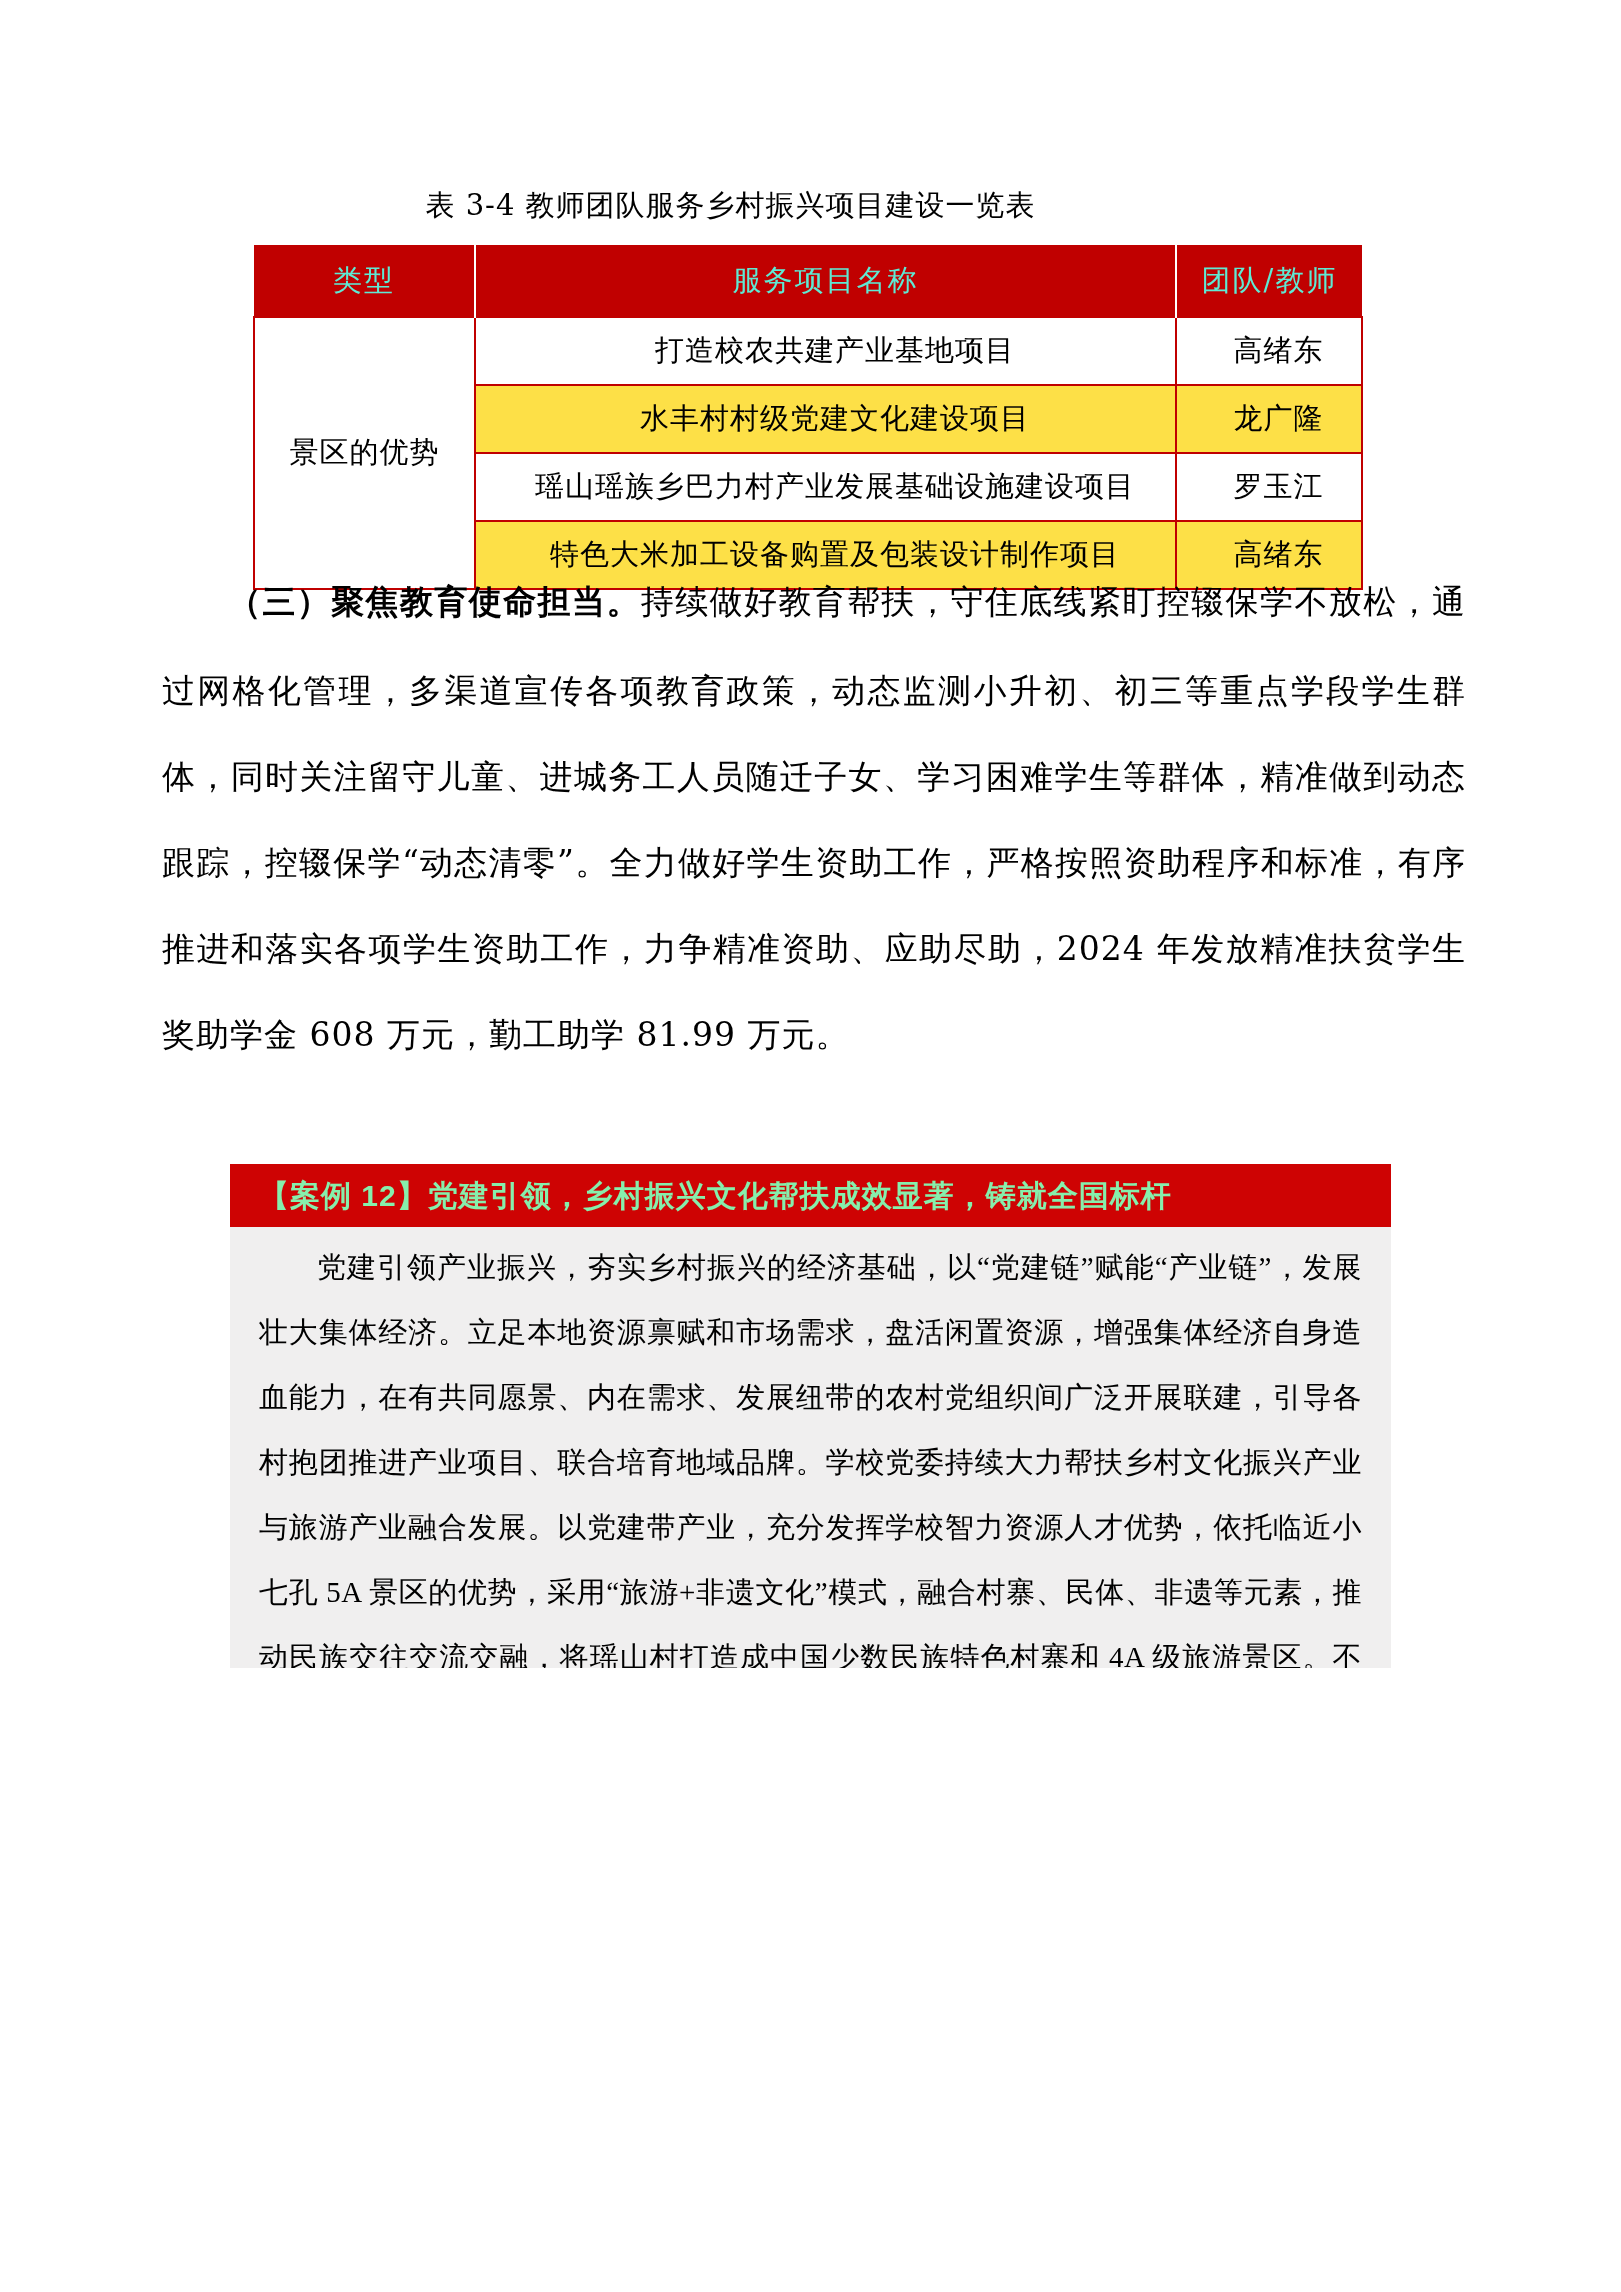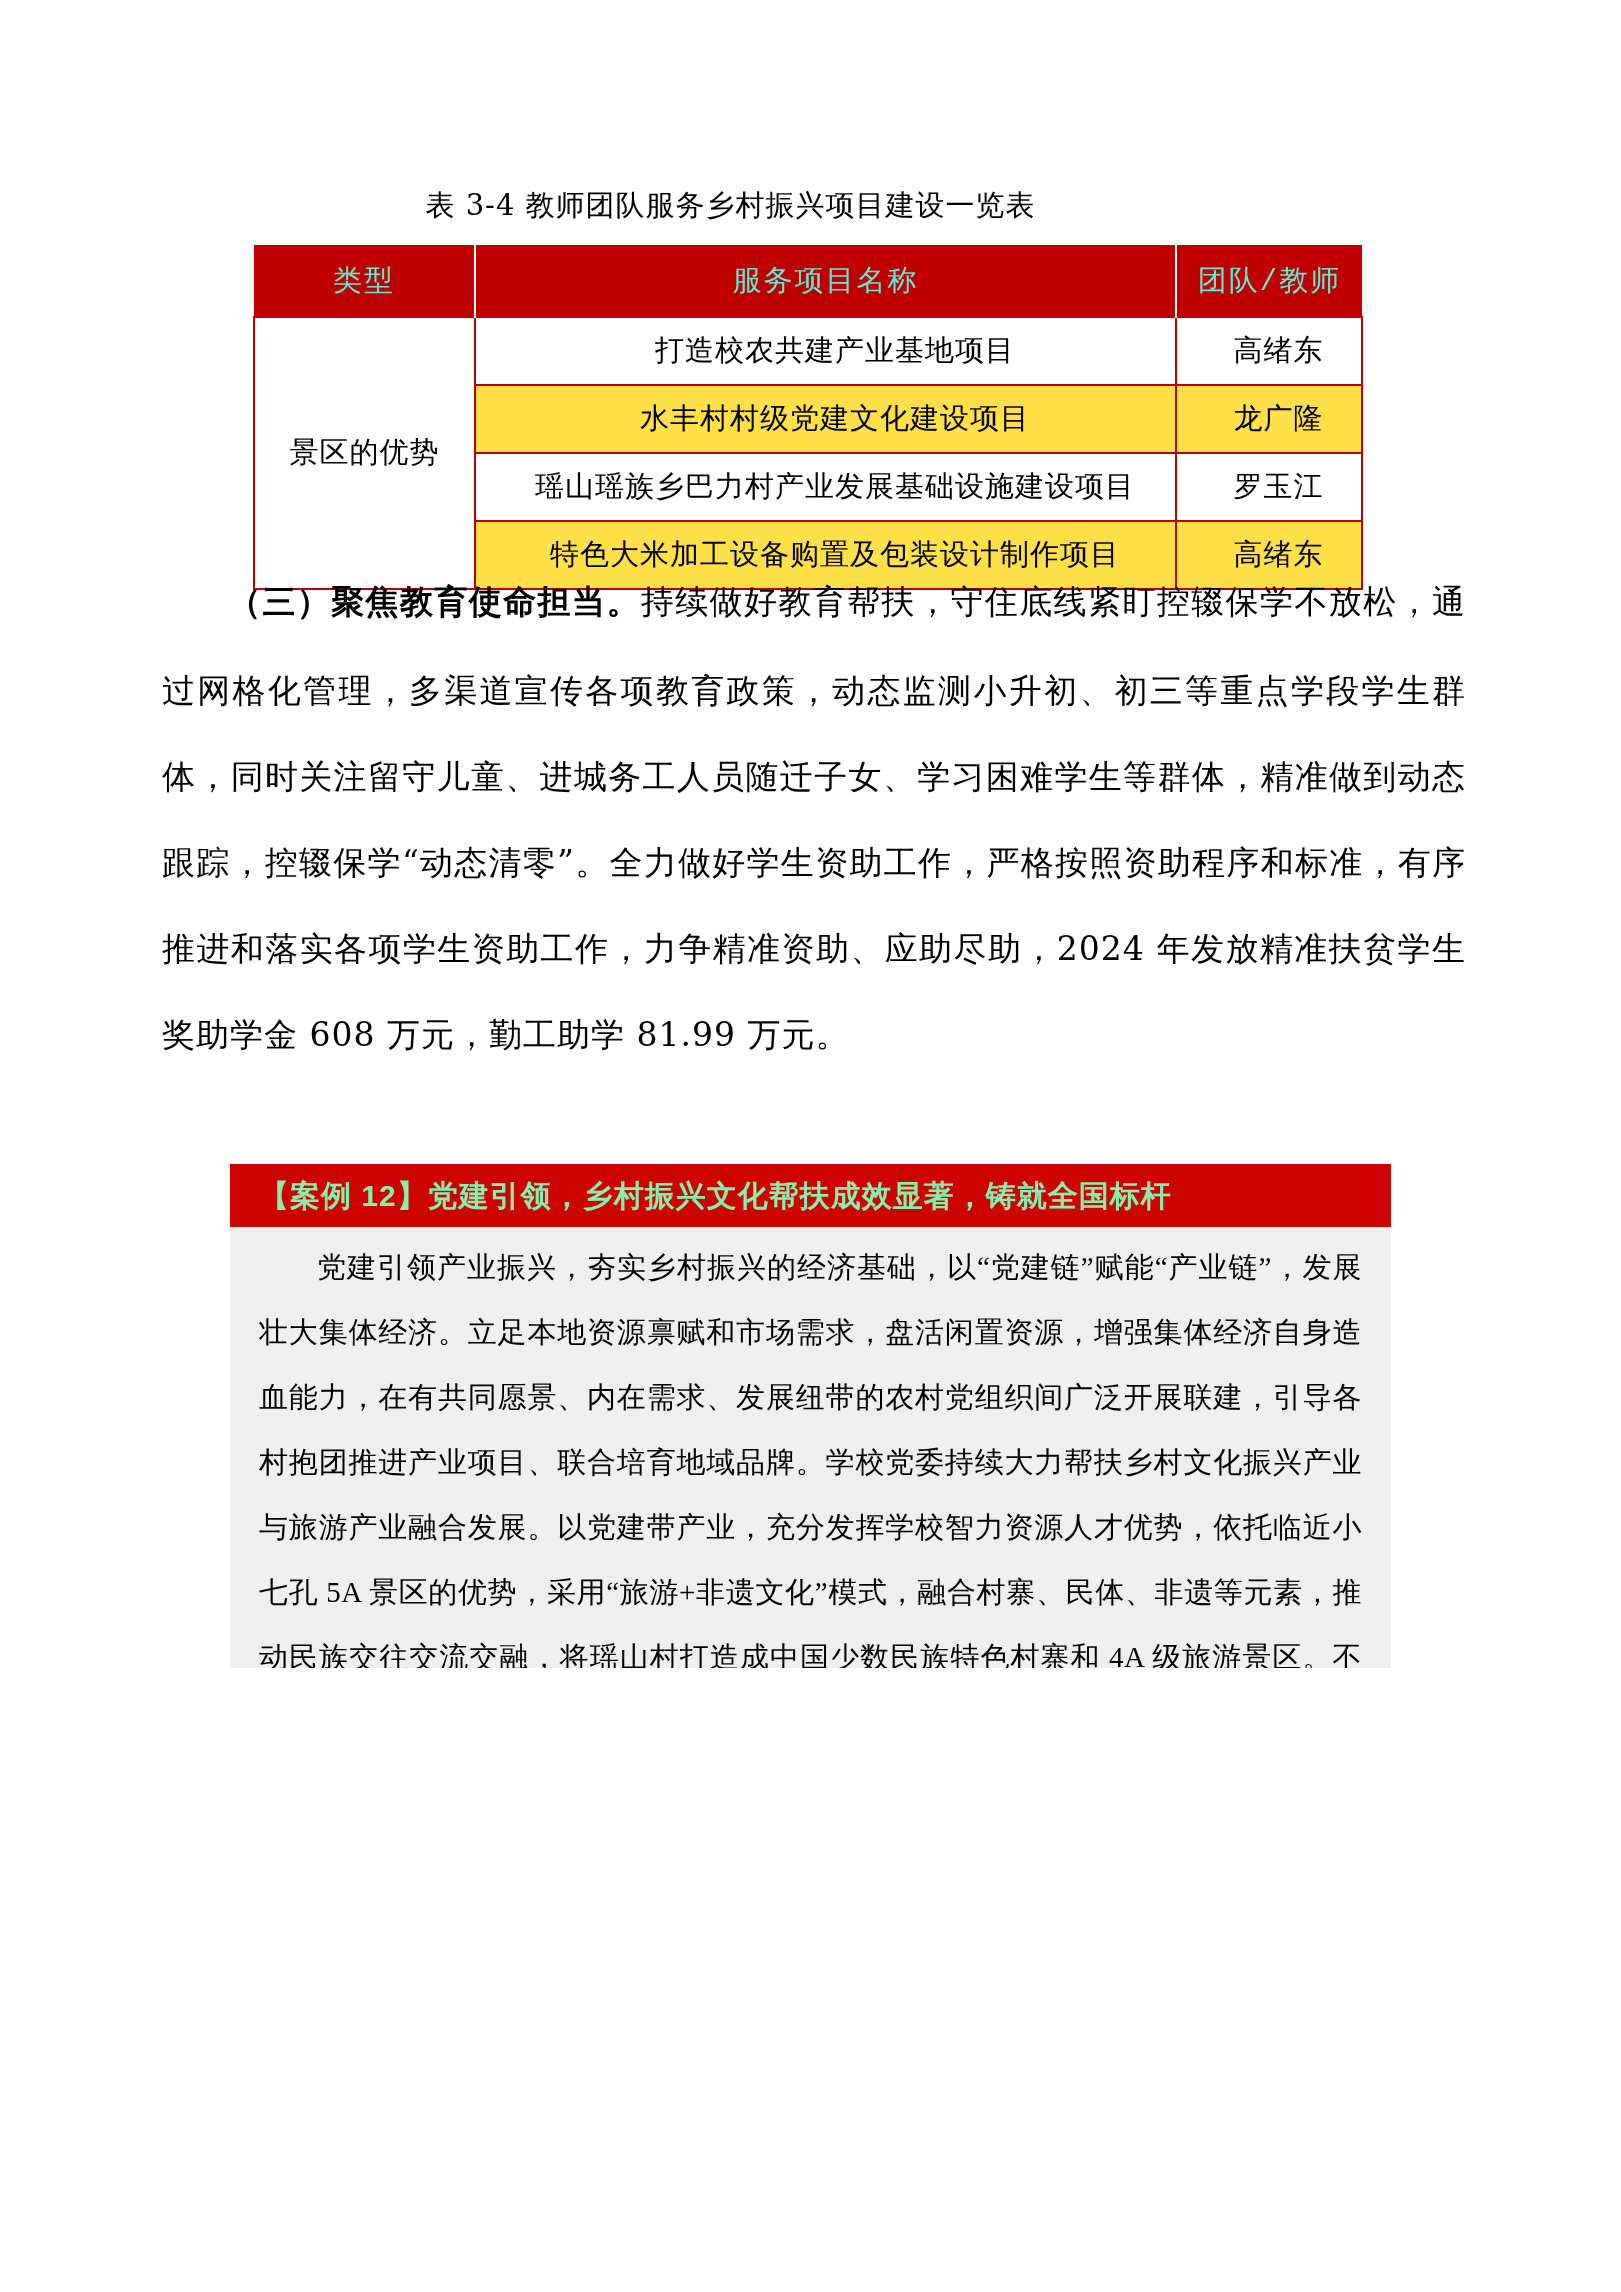--- a/index.html
+++ b/index.html
@@ -38,21 +38,21 @@
   .rv-table col.c3 { width: 186px; }
   .rv-table th {
     background: #C00000;
     color: #5eead4;
     font-weight: normal;
     font-size: 29px;
     height: 69px;
     border-right: 2.9px solid #ffffff;
     letter-spacing: 2px;
   }
-  .rv-table th:last-child { border-right: none; font-family: Liberation Mono, monospace; }
+  .rv-table th:last-child { border-right: none; }
   .rv-table td {
     border: 2px solid #C00000;
     text-align: center;
     vertical-align: middle;
     font-size: 29px;
     height: 64px;
     background: #ffffff;
     letter-spacing: 1px;
     padding-left: 20px;
   }

